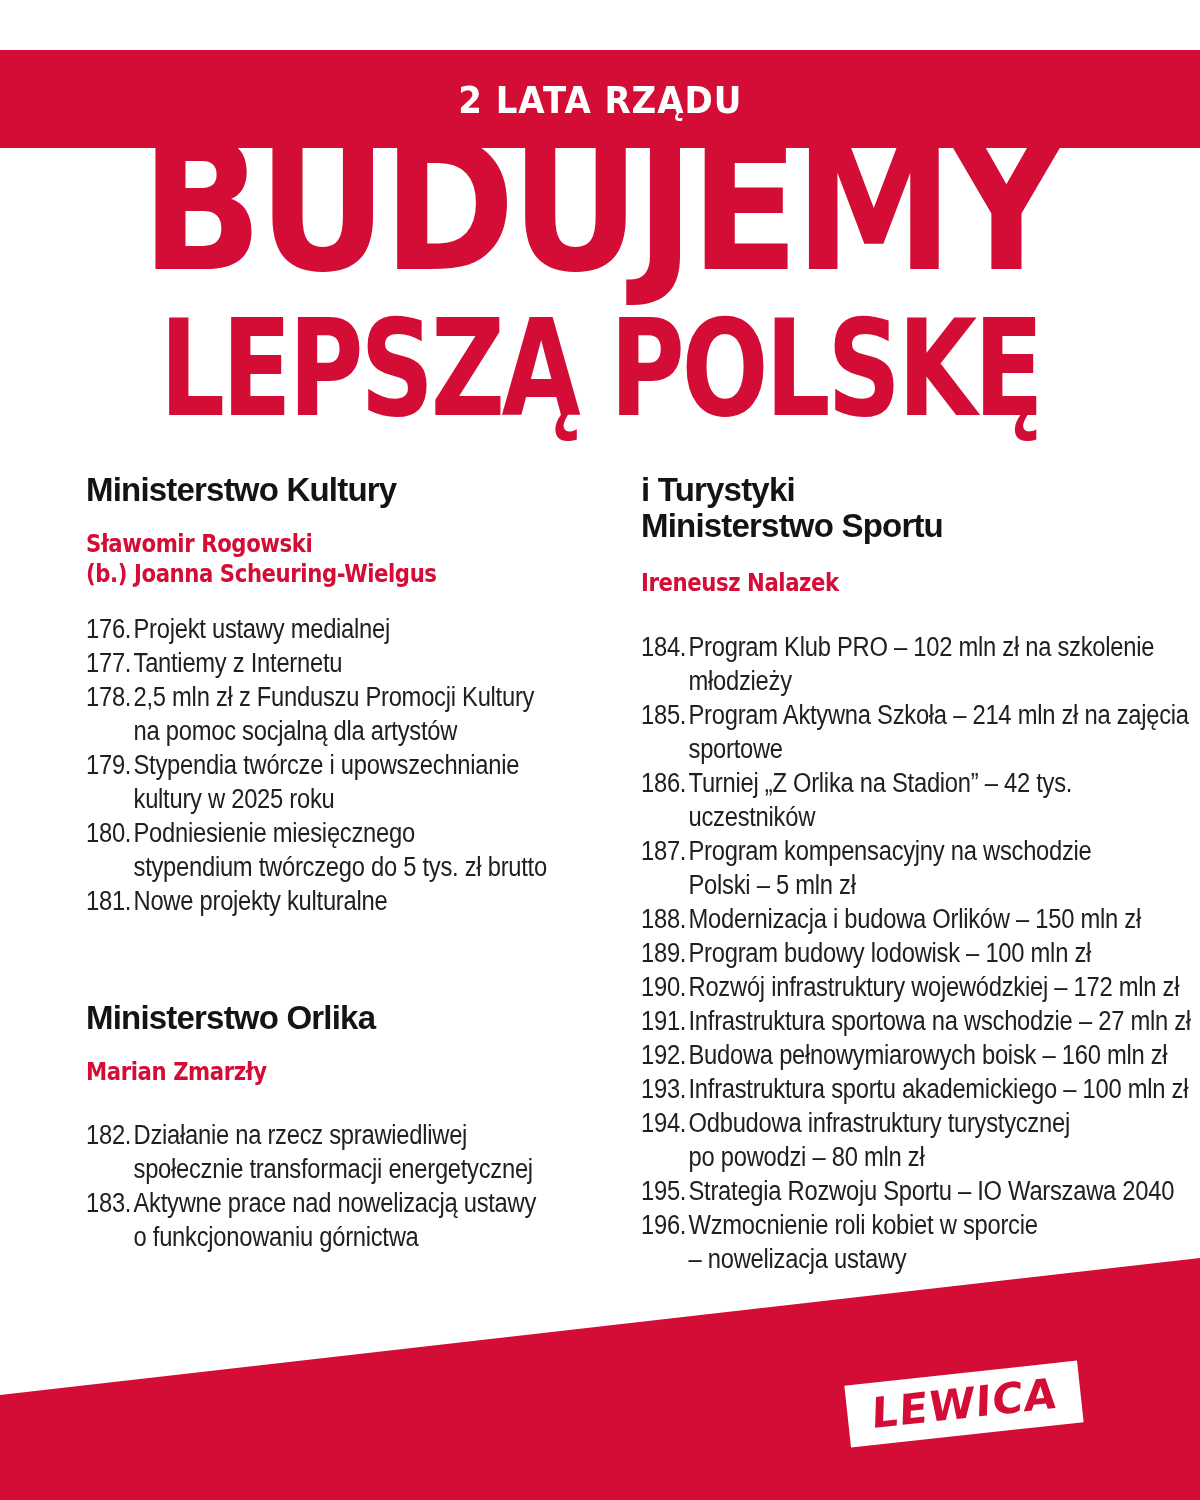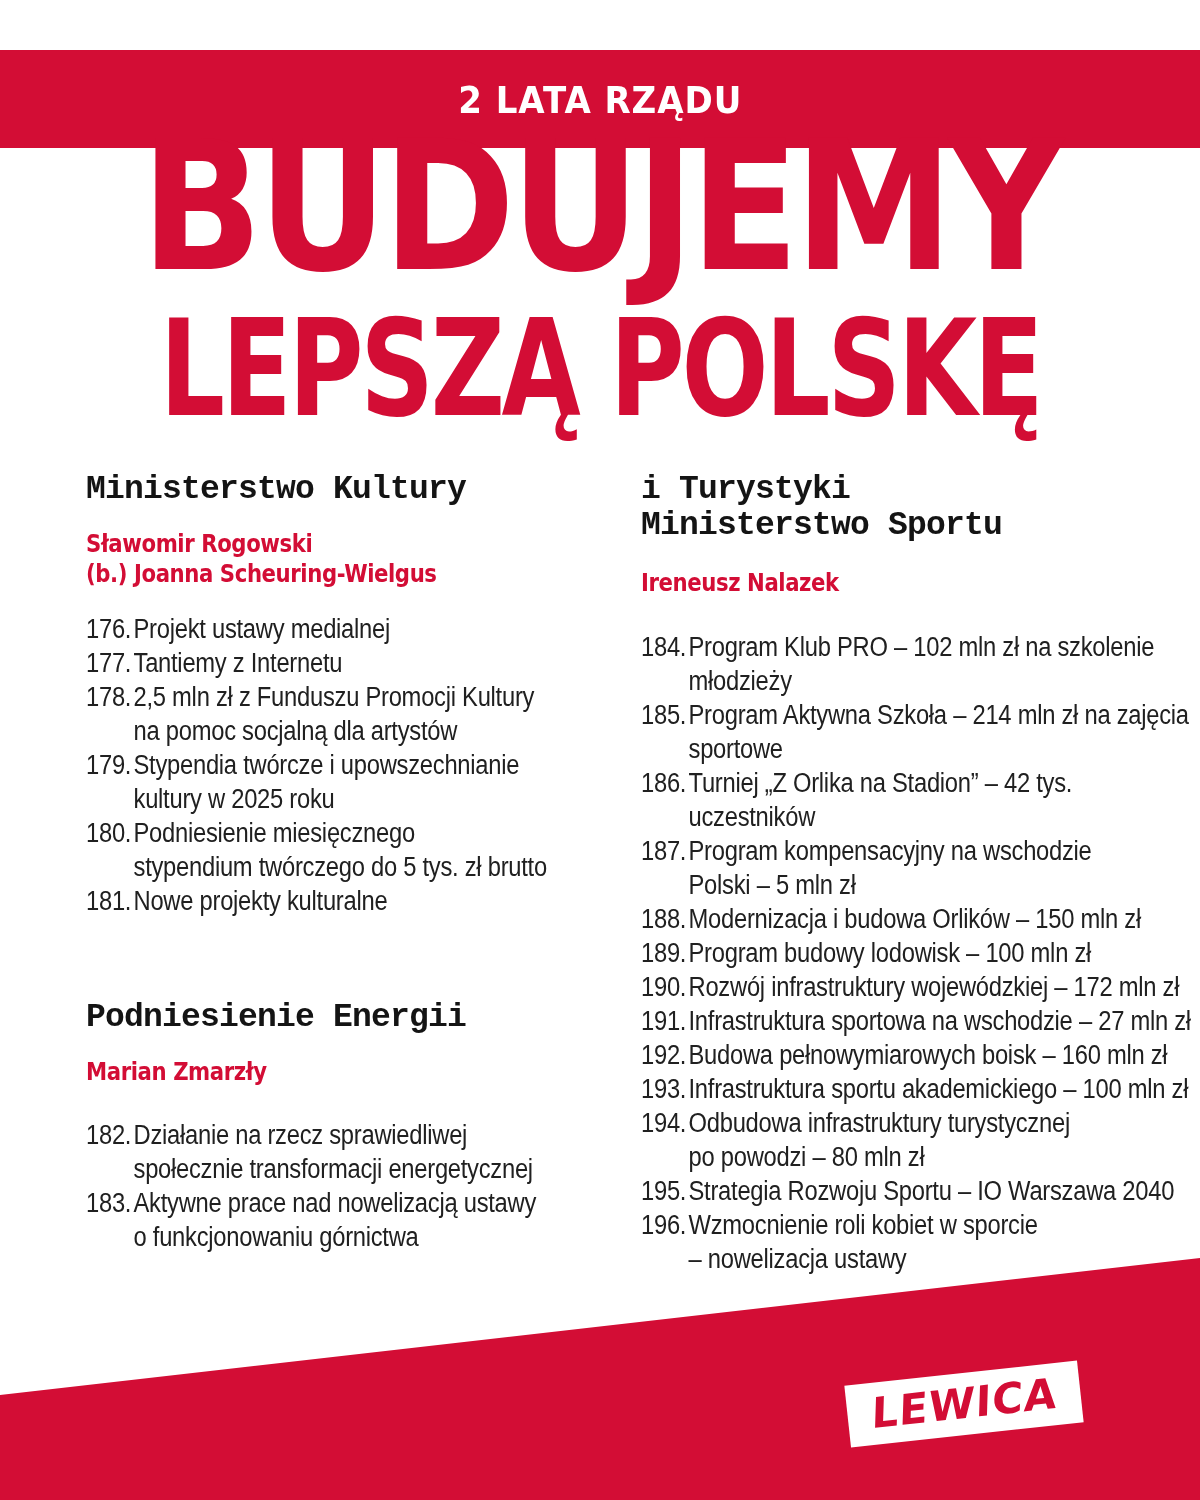--- a/index.html
+++ b/index.html
@@ -41,21 +41,21 @@
     transform-origin:center top;white-space:nowrap;
   }
   .t1{font-size:160px;letter-spacing:-5px;transform:scale(1,1.12);}
   .t2{font-size:122px;letter-spacing:-4px;transform:scale(0.84,1.10);}
   
   .sec{position:absolute;}
   .sec-kultura{left:86px;top:472px;width:545px;}
   .sec-sport{left:641px;top:472px;width:552px;}
   .sec-energia{left:86px;top:1000px;width:545px;}
   .sec-title{
-    margin:0;font-family:Liberation Mono, monospace;font-weight:bold;
+    margin:0;font-family:Liberation Sans, sans-serif;font-weight:bold;
     font-size:33px;line-height:36px;letter-spacing:-0.8px;color:var(--black);
   }
   .ministers{
     margin-top:21px;
     font-family:"DejaVu Sans",sans-serif;font-weight:bold;
     font-size:25px;line-height:30px;letter-spacing:-0.5px;color:var(--red);
     transform:scaleX(0.85);transform-origin:left top;width:130%;
     white-space:nowrap;
   }
   .sec-sport .ministers{margin-top:24px;}
@@ -188,21 +188,21 @@
           <div class="line"><span class="num">195.</span>Strategia Rozwoju Sportu – IO Warszawa 2040</div>
         </div>
         <div class="item">
           <div class="line"><span class="num">196.</span>Wzmocnienie roli kobiet w sporcie</div>
           <div class="line">– nowelizacja ustawy</div>
         </div>
       </div>
     </section>
   <section class="sec sec-energia">
       <h2 class="sec-title">
-        <div class="sec-title-line">Podniesienie Energii</div>
+        <div class="sec-title-line">Ministerstwo Orlika</div>
       </h2>
       <div class="ministers">
         <div class="minister-line">Marian Zmarzły</div>
       </div>
       <div class="list">
         <div class="item">
           <div class="line"><span class="num">182.</span>Działanie na rzecz sprawiedliwej</div>
           <div class="line">społecznie transformacji energetycznej</div>
         </div>
         <div class="item">

